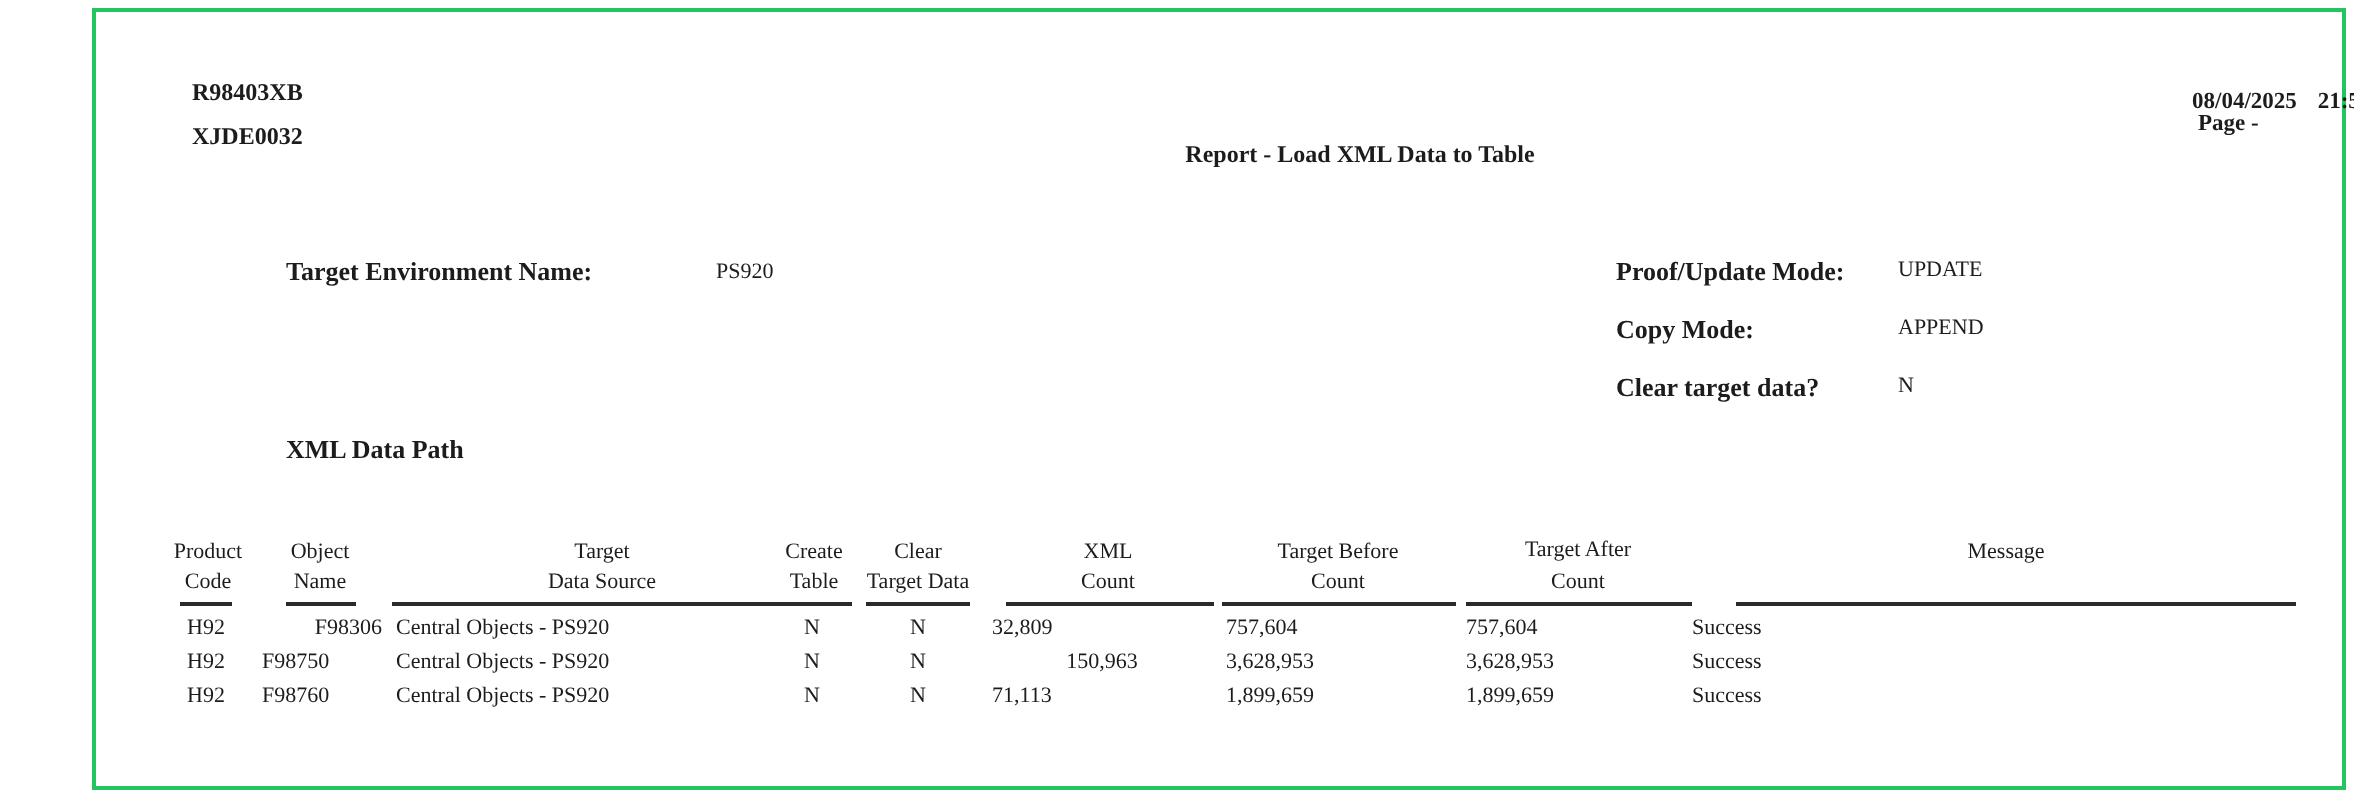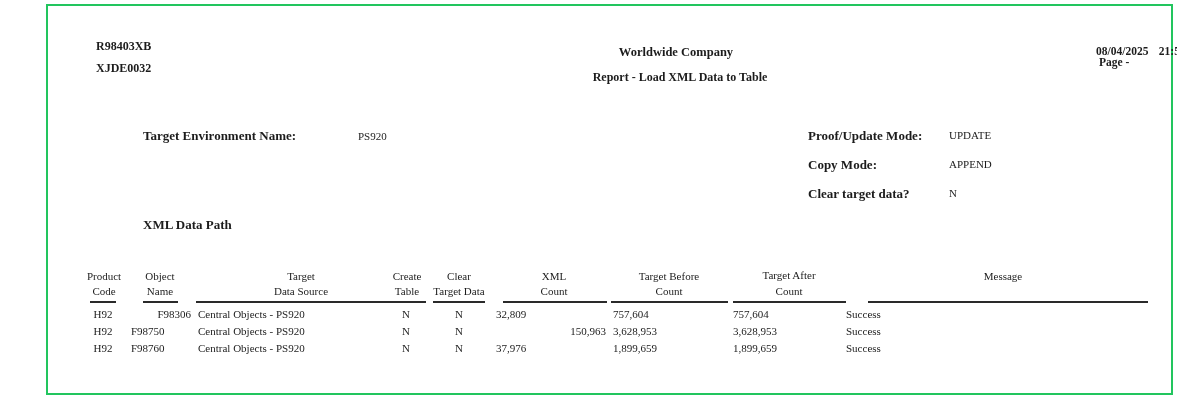--- a/index.html
+++ b/index.html
@@ -46,21 +46,20 @@
 </style>
 </head>
 <body>
 
 <div class="frame">
   <div class="page">
 
     <div class="abs b" id="report-id">R98403XB</div>
     <div class="abs b" id="version-id">XJDE0032</div>
 
-    <div class="abs b" id="company">Worldwide Company</div>
     <div class="abs b" id="title">Report - Load XML Data to Table</div>
 
     <div class="abs b" id="datetime">
       <span>08/04/2025</span>
       <span>21:57:34</span>
     </div>
     <div class="abs b" id="page-row">
       <span>Page -</span>
       <span>1</span>
     </div>
@@ -113,29 +112,29 @@
         <div class="cell" style="left: 385px; width: 52px; top: 302px; text-align: center;">N</div>
         <div class="cell" style="left: 448px; width: 110px; top: 302px; text-align: left;">32,809</div>
         <div class="cell" style="left: 565px; width: 115px; top: 302px; text-align: left;">757,604</div>
         <div class="cell" style="left: 685px; width: 113px; top: 302px; text-align: left;">757,604</div>
         <div class="cell" style="left: 798px; width: 300px; top: 302px; text-align: left;">Success</div>
         <div class="cell" style="left: 42px; width: 26px; top: 319px; text-align: center;">H92</div>
         <div class="cell" style="left: 83px; width: 60px; top: 319px; text-align: left;">F98750</div>
         <div class="cell" style="left: 150px; width: 210px; top: 319px; text-align: left;">Central Objects - PS920</div>
         <div class="cell" style="left: 338px; width: 40px; top: 319px; text-align: center;">N</div>
         <div class="cell" style="left: 385px; width: 52px; top: 319px; text-align: center;">N</div>
-        <div class="cell" style="left: 448px; width: 110px; top: 319px; text-align: right;">150,963</div>
+        <div class="cell" style="left: 448px; width: 110px; top: 319px; text-align: center;">150,963</div>
         <div class="cell" style="left: 565px; width: 115px; top: 319px; text-align: left;">3,628,953</div>
         <div class="cell" style="left: 685px; width: 113px; top: 319px; text-align: left;">3,628,953</div>
         <div class="cell" style="left: 798px; width: 300px; top: 319px; text-align: left;">Success</div>
         <div class="cell" style="left: 42px; width: 26px; top: 336px; text-align: center;">H92</div>
         <div class="cell" style="left: 83px; width: 60px; top: 336px; text-align: left;">F98760</div>
         <div class="cell" style="left: 150px; width: 210px; top: 336px; text-align: left;">Central Objects - PS920</div>
         <div class="cell" style="left: 338px; width: 40px; top: 336px; text-align: center;">N</div>
         <div class="cell" style="left: 385px; width: 52px; top: 336px; text-align: center;">N</div>
-        <div class="cell" style="left: 448px; width: 110px; top: 336px; text-align: left;">37,976</div>
+        <div class="cell" style="left: 448px; width: 110px; top: 336px; text-align: left;">71,113</div>
         <div class="cell" style="left: 565px; width: 115px; top: 336px; text-align: left;">1,899,659</div>
         <div class="cell" style="left: 685px; width: 113px; top: 336px; text-align: left;">1,899,659</div>
         <div class="cell" style="left: 798px; width: 300px; top: 336px; text-align: left;">Success</div>
       </div>
 
   </div>
 </div>
 
 </body></html>

